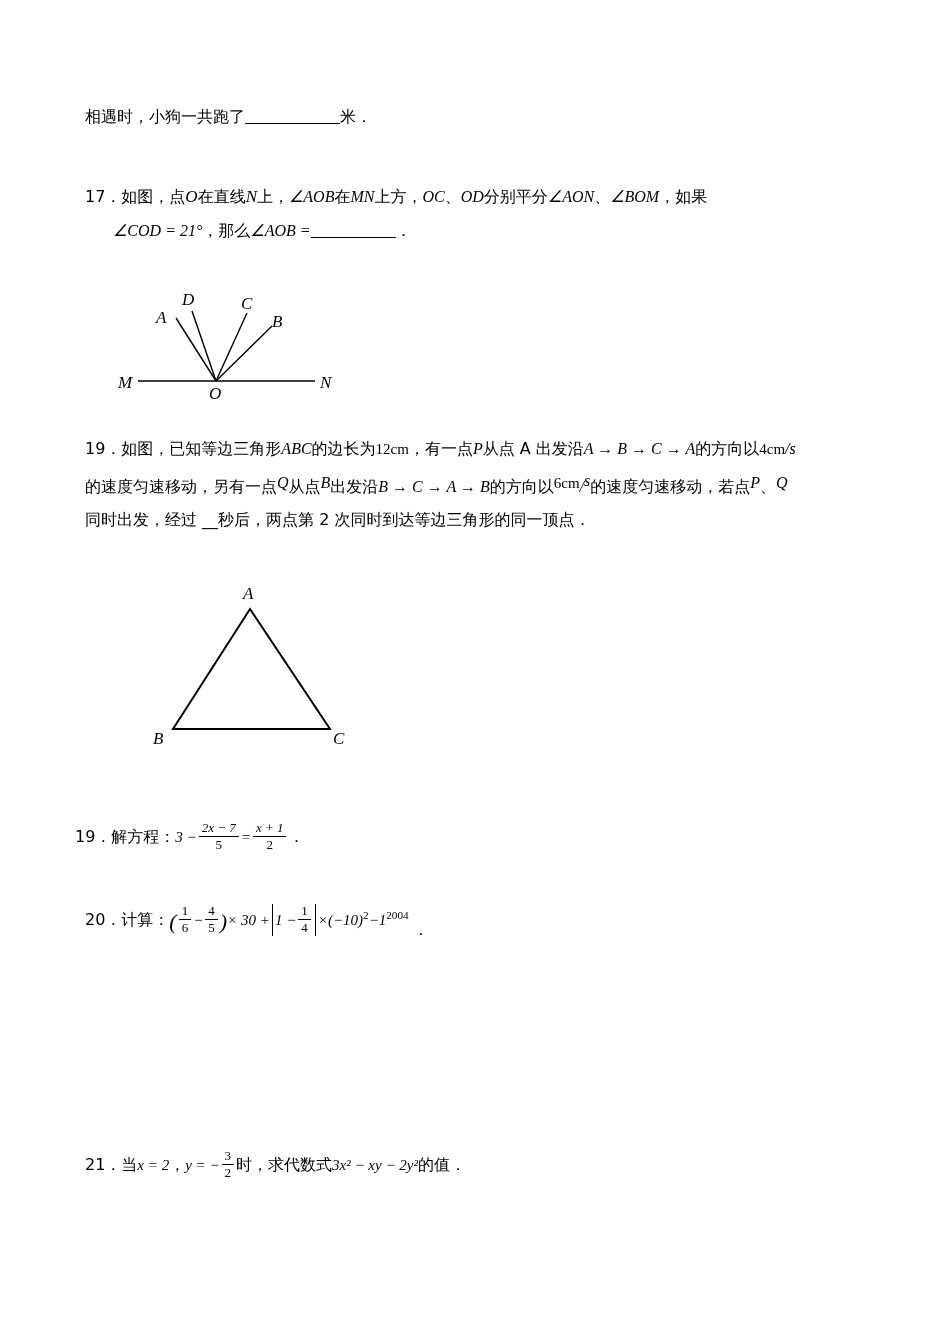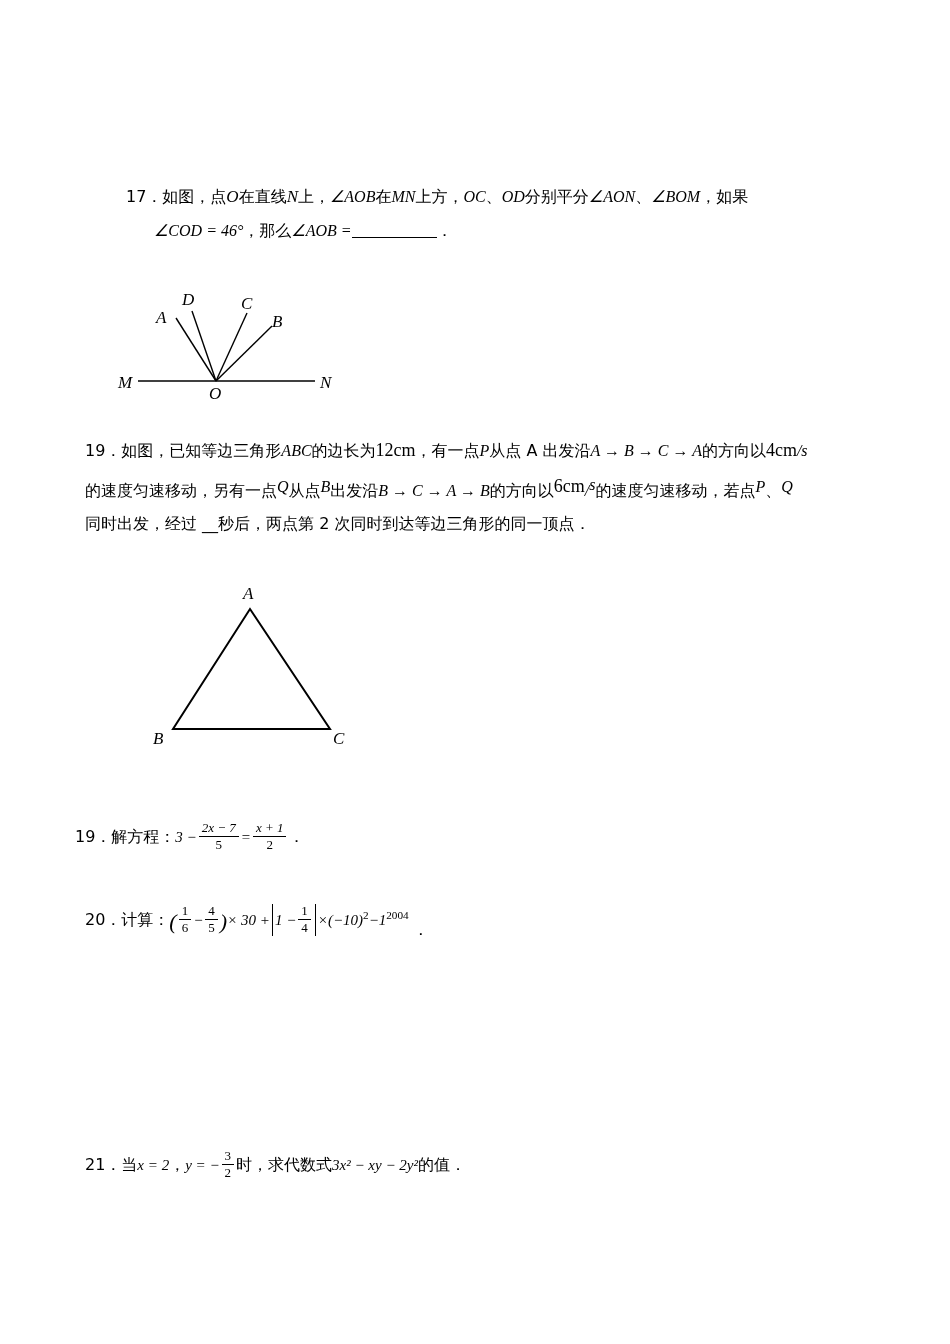--- a/index.html
+++ b/index.html
@@ -24,21 +24,21 @@
     padding: 90px 85px 40px 85px;
   }
   .q {
     position: relative;
     font-size: 16.5px;
     line-height: 2.0;
   }
   .cn { font-family: "DejaVu Sans", sans-serif; font-size: 16px; }
   .it { font-family: "Liberation Serif", serif; font-style: italic; }
   .mi { font-family: "Liberation Serif", serif; font-style: italic; font-size: 16px; }
-  .num { font-family: "Liberation Serif", serif; font-size: 18px; }
+  .num { font-family: "Liberation Serif", serif; font-size: 15px; }
   .blank-s { display: inline-block; border-bottom: 1px solid #000; width: 95px; vertical-align: -2px; }
   .blank-m { display: inline-block; border-bottom: 1px solid #000; width: 85px; vertical-align: -2px; }
 
   
   .line { margin: 0; padding: 0; }
 
   .qnum { font-family: "DejaVu Sans", sans-serif; font-size: 16px; }
 
   
   .frac {
@@ -70,27 +70,30 @@
     height: 1.9em;
     vertical-align: -0.65em;
     margin: 0 2px;
   }
 </style>
 </head>
 <body>
 
 <div class="page">
 
+  <div class="q" style="position:absolute; left:85px; top:100px; width:790px;">
+    <span class="cn">相遇时，小狗一共跑了</span><span class="blank-s"></span><span class="cn">米．</span>
+  </div>
 
-  <div class="q" style="position:absolute; left:85px; top:180px; width:800px;margin-left:41px;">
+  <div class="q" style="position:absolute; left:85px; top:180px; width:800px;">
     <div class="line">
       <span class="qnum">17．</span><span class="cn">如图，点</span><span class="mi" style="font-size:17px;">O</span><span class="cn">在直线</span><span class="mi" style="font-size:17px;">N</span><span class="cn">上，</span><span class="mi">∠AOB</span><span class="cn">在</span><span class="mi">MN</span><span class="cn">上方，</span><span class="mi">OC</span><span class="cn">、</span><span class="mi">OD</span><span class="cn">分别平分</span><span class="mi">∠AON</span><span class="cn">、</span><span class="mi">∠BOM</span><span class="cn">，如果</span>
     </div>
     <div class="line" style="padding-left:28px;">
-      <span class="mi">∠COD = 46°</span><span class="cn">，那么</span><span class="mi">∠AOB =</span><span class="blank-m"></span><span class="cn">．</span>
+      <span class="mi">∠COD = 21°</span><span class="cn">，那么</span><span class="mi">∠AOB =</span><span class="blank-m"></span><span class="cn">．</span>
     </div>
   </div>
 
   <div class="fig17" style="position:absolute; left:80px; top:288px;">
     <svg width="300" height="110" viewBox="0 0 300 110">
       <line x1="18" y1="85" x2="195" y2="85" stroke="#000" stroke-width="1.4"></line>
       <line x1="96" y1="85" x2="56" y2="22" stroke="#000" stroke-width="1.4"></line>
       <line x1="96" y1="85" x2="72" y2="15" stroke="#000" stroke-width="1.4"></line>
       <line x1="96" y1="85" x2="127" y2="17" stroke="#000" stroke-width="1.4"></line>
       <line x1="96" y1="85" x2="152" y2="30" stroke="#000" stroke-width="1.4"></line>

